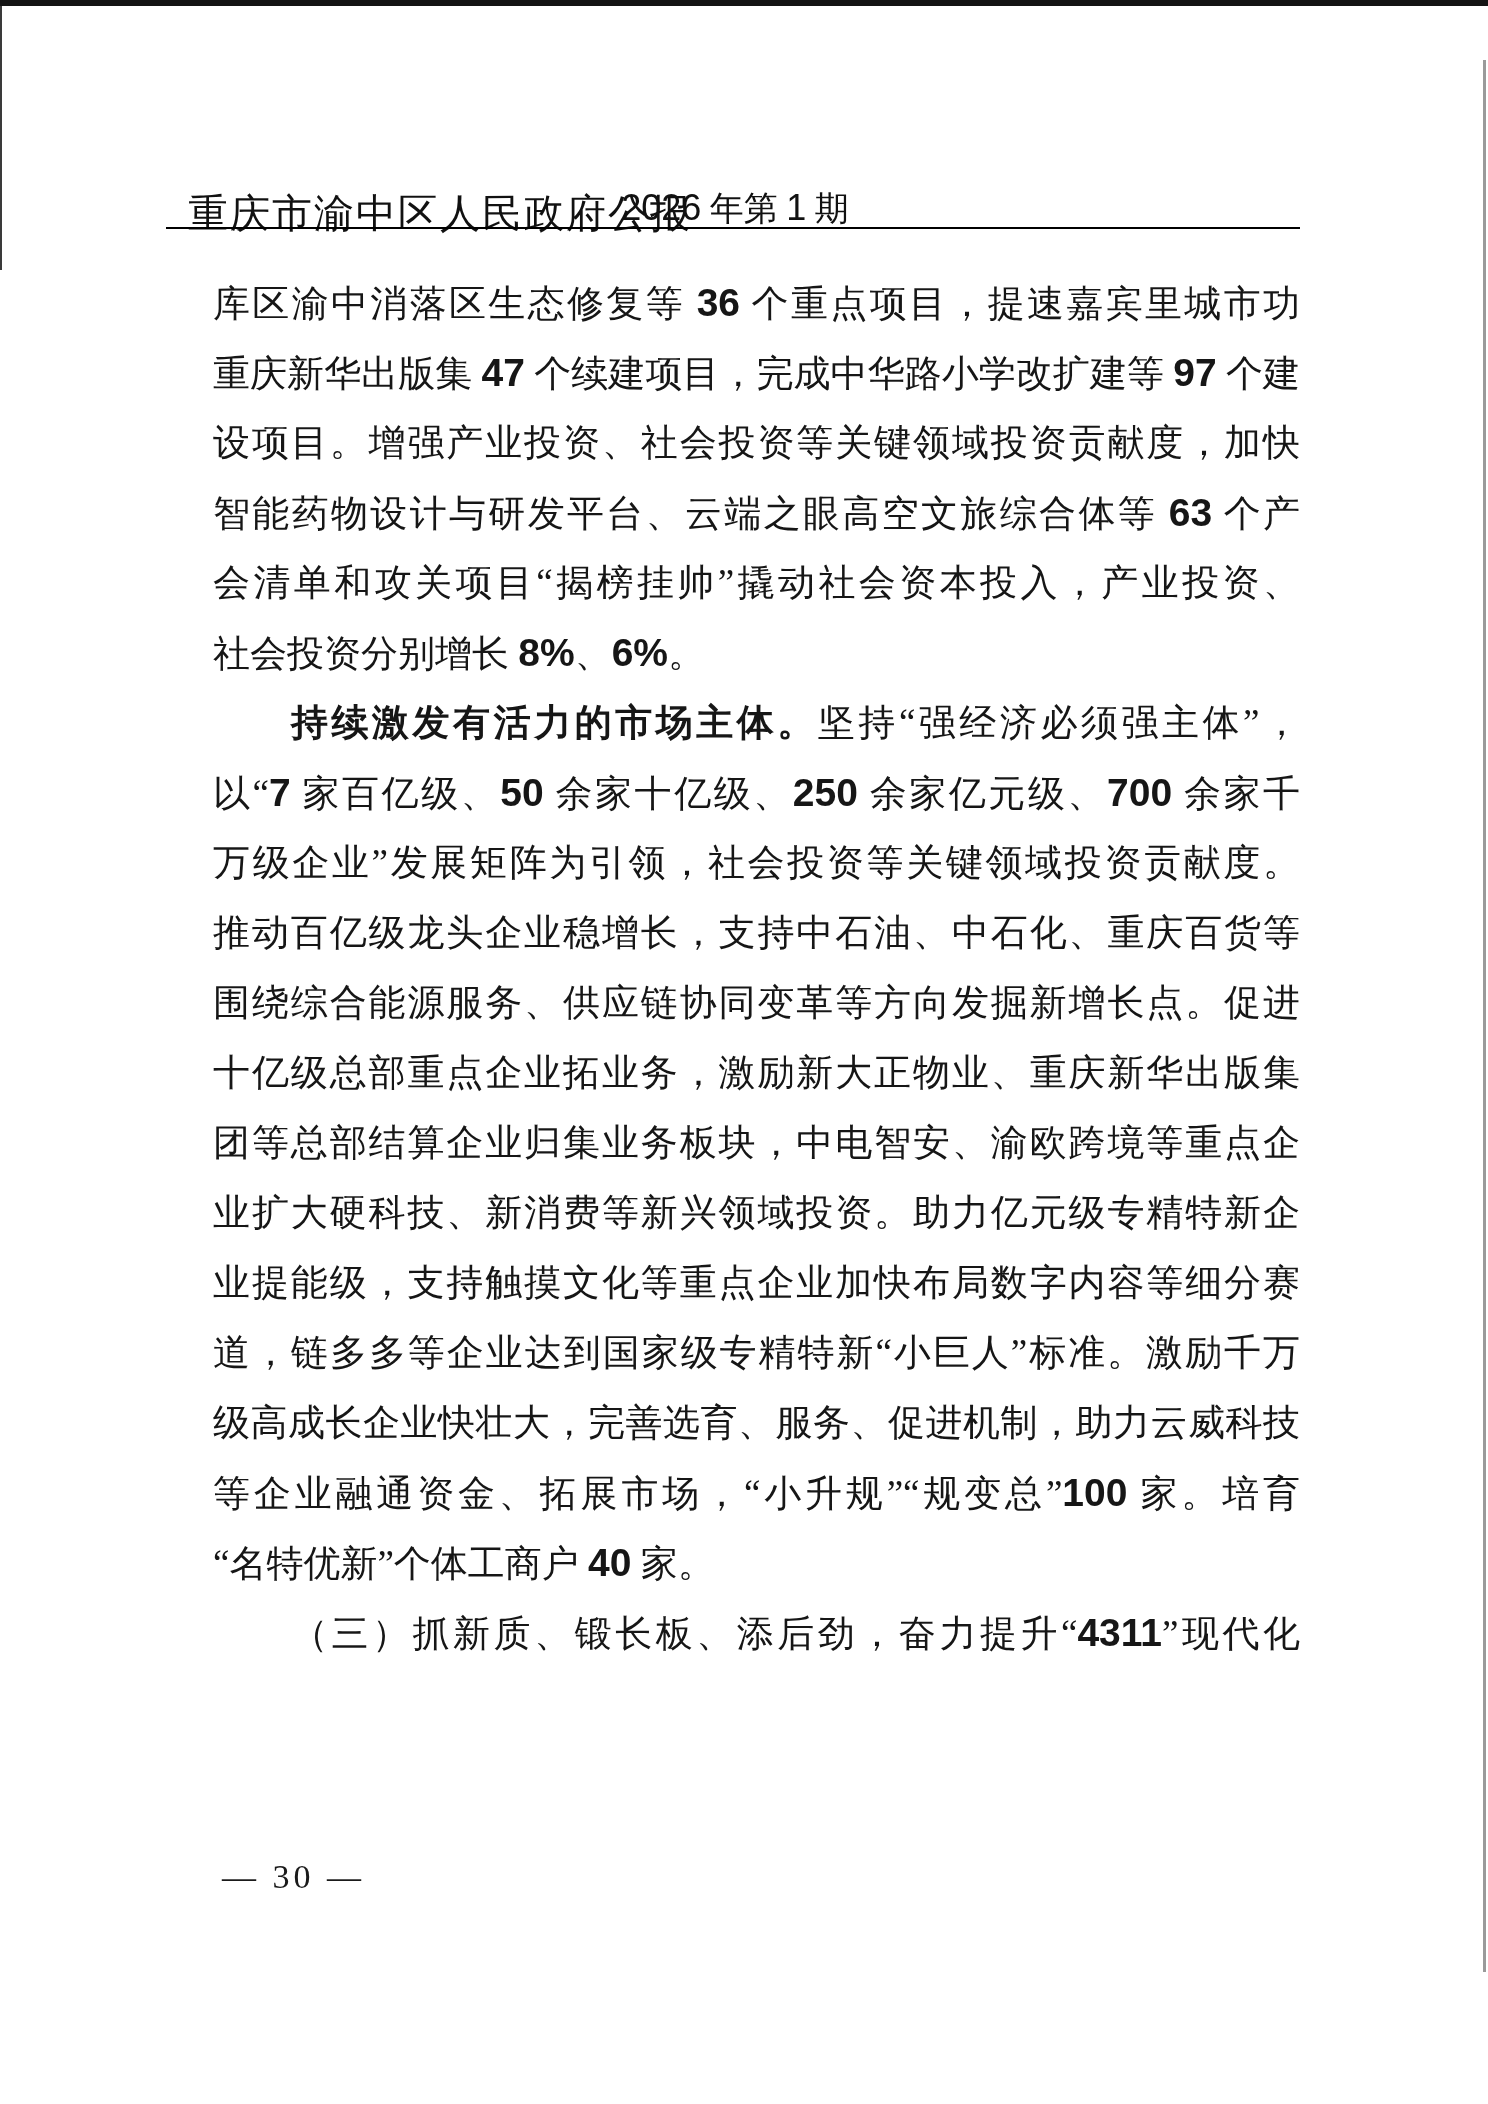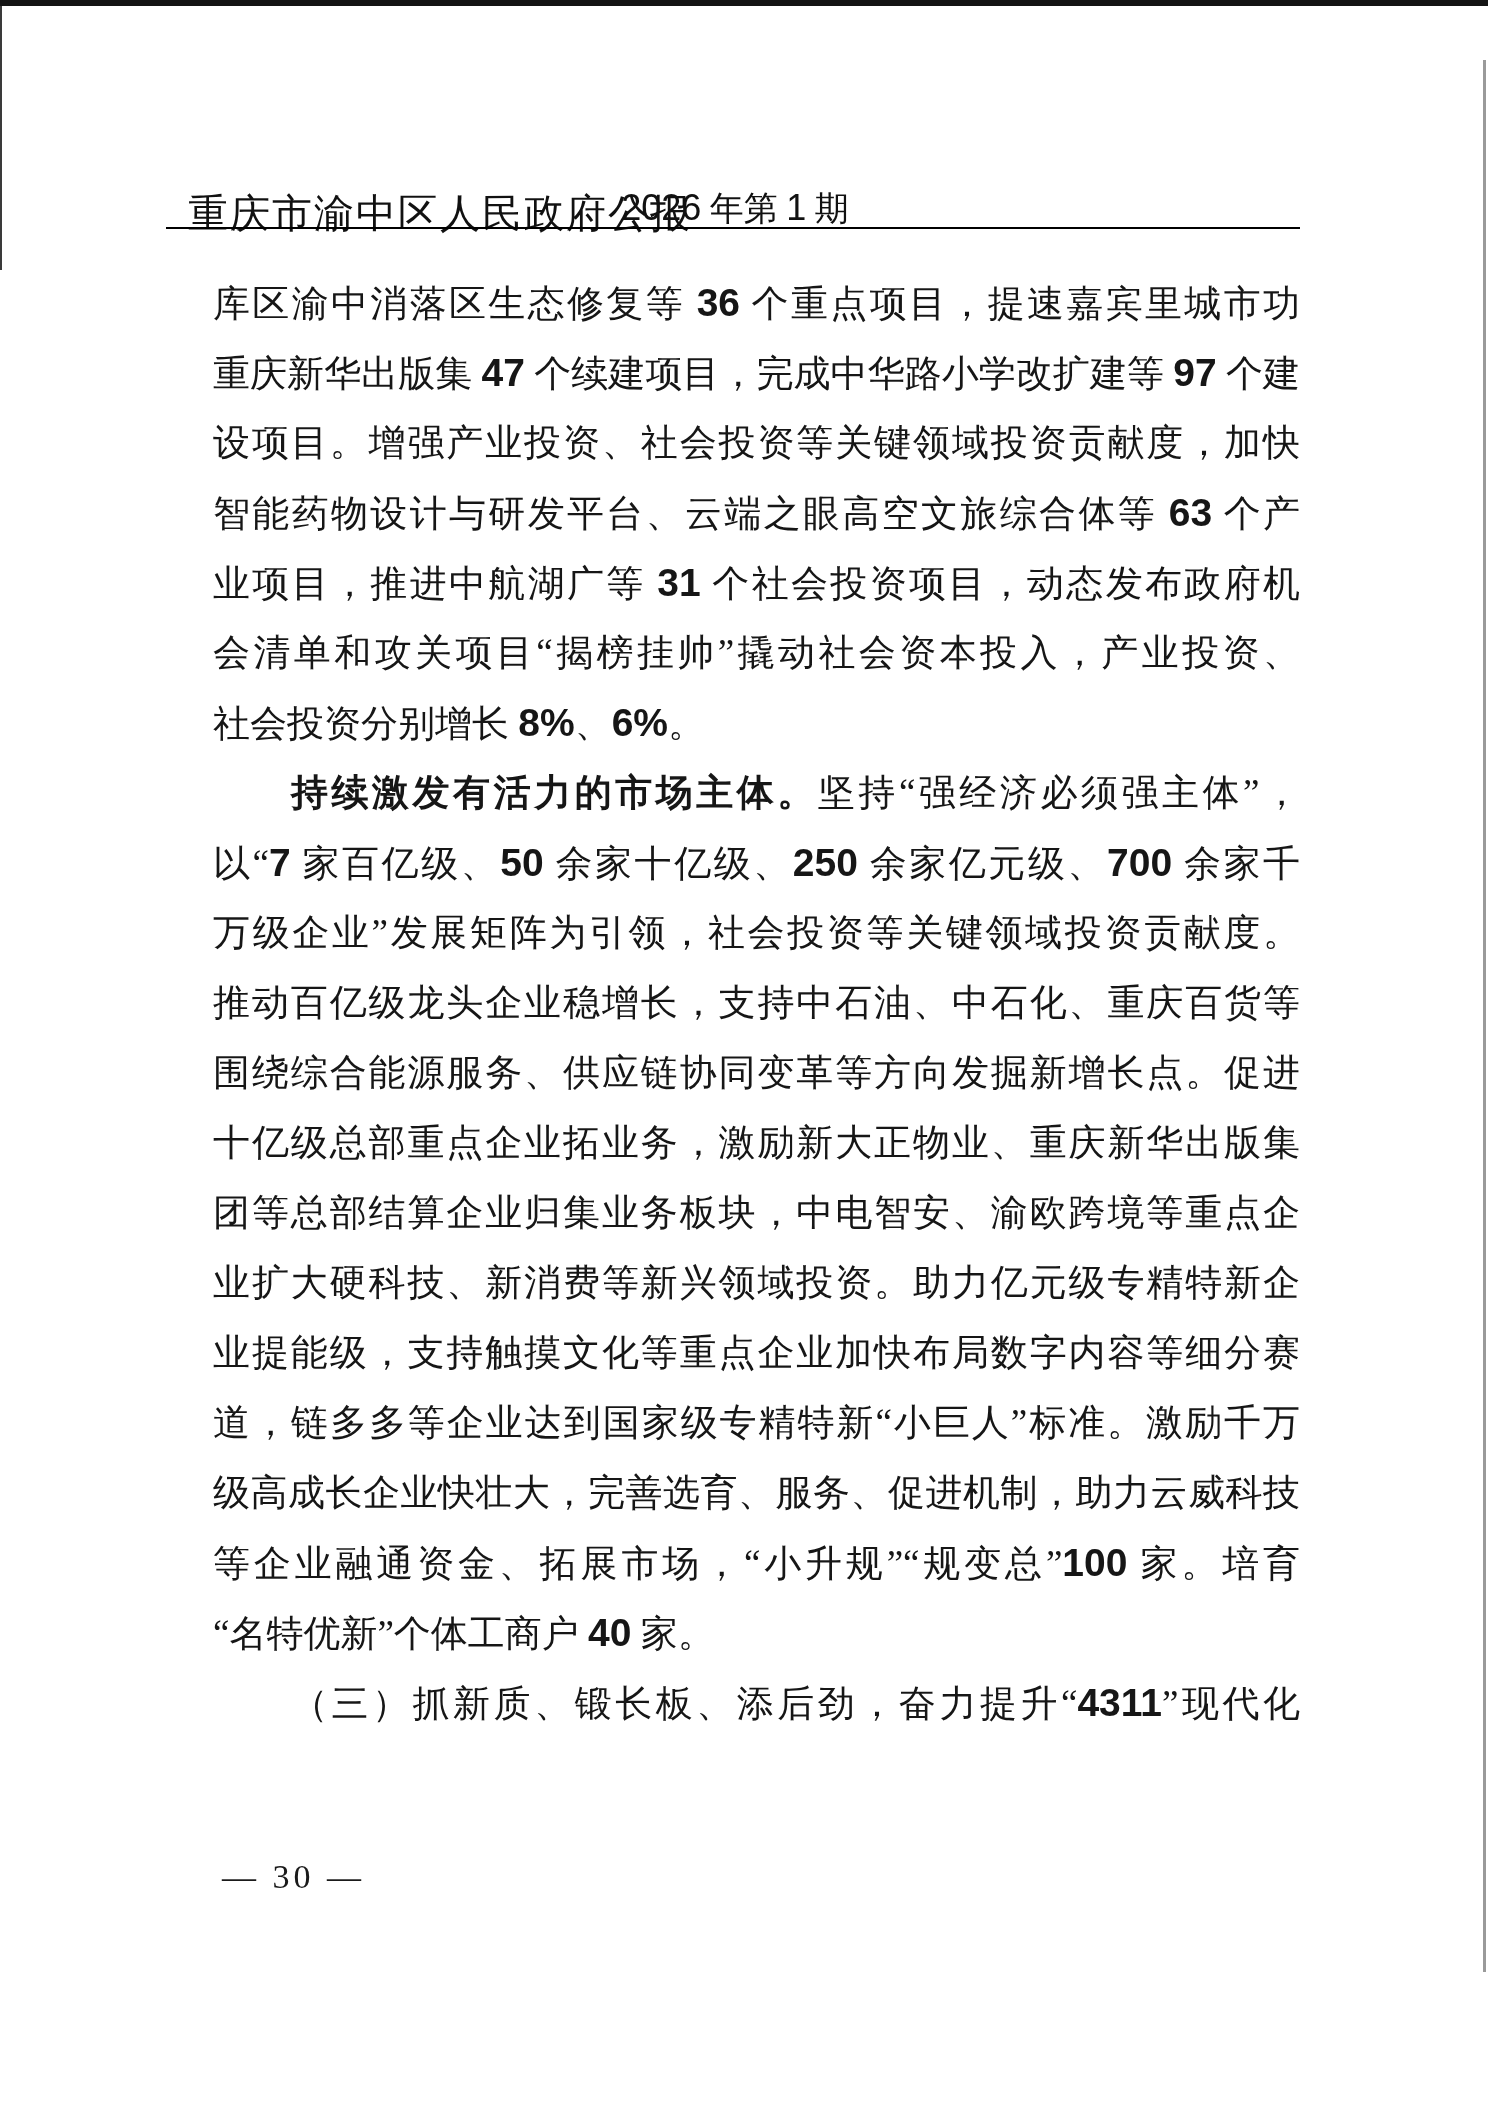--- a/index.html
+++ b/index.html
@@ -58,21 +58,20 @@
 
 <div class="header-title">重庆市渝中区人民政府公报</div>
 <div class="header-issue"><span class="seg-num">2026</span><span class="seg-n"> 年第 </span><span class="seg-num">1</span><span class="seg-n"> 期</span></div>
 <div class="header-rule"></div>
 
 <div class="doc-body">
     <div class="line"><span class="seg-n">库区渝中消落区生态修复等 </span><span class="seg-num">36</span><span class="seg-n"> 个重点项目，提速嘉宾里城市功</span></div>
     <div class="line"><span class="seg-n">重庆新华出版集 </span><span class="seg-num">47</span><span class="seg-n"> 个续建项目，完成中华路小学改扩建等 </span><span class="seg-num">97</span><span class="seg-n"> 个建</span></div>
     <div class="line"><span class="seg-n">设项目。增强产业投资、社会投资等关键领域投资贡献度，加快</span></div>
     <div class="line"><span class="seg-n">智能药物设计与研发平台、云端之眼高空文旅综合体等 </span><span class="seg-num">63</span><span class="seg-n"> 个产</span></div>
-    <div class="line"><span class="seg-n">业项目，推进中航湖广等 </span><span class="seg-num">31</span><span class="seg-n"> 个社会投资项目，动态发布政府机</span></div>
     <div class="line"><span class="seg-n">会清单和攻关项目“揭榜挂帅”撬动社会资本投入，产业投资、</span></div>
     <div class="line nofill"><span class="seg-n">社会投资分别增长 </span><span class="seg-num">8%</span><span class="seg-n">、</span><span class="seg-num">6%</span><span class="seg-n">。</span></div>
     <div class="line ind"><span class="seg-b">持续激发有活力的市场主体。</span><span class="seg-n">坚持“强经济必须强主体”，</span></div>
     <div class="line"><span class="seg-n">以“</span><span class="seg-num">7</span><span class="seg-n"> 家百亿级、</span><span class="seg-num">50</span><span class="seg-n"> 余家十亿级、</span><span class="seg-num">250</span><span class="seg-n"> 余家亿元级、</span><span class="seg-num">700</span><span class="seg-n"> 余家千</span></div>
     <div class="line"><span class="seg-n">万级企业”发展矩阵为引领，社会投资等关键领域投资贡献度。</span></div>
     <div class="line"><span class="seg-n">推动百亿级龙头企业稳增长，支持中石油、中石化、重庆百货等</span></div>
     <div class="line"><span class="seg-n">围绕综合能源服务、供应链协同变革等方向发掘新增长点。促进</span></div>
     <div class="line"><span class="seg-n">十亿级总部重点企业拓业务，激励新大正物业、重庆新华出版集</span></div>
     <div class="line"><span class="seg-n">团等总部结算企业归集业务板块，中电智安、渝欧跨境等重点企</span></div>
     <div class="line"><span class="seg-n">业扩大硬科技、新消费等新兴领域投资。助力亿元级专精特新企</span></div>

